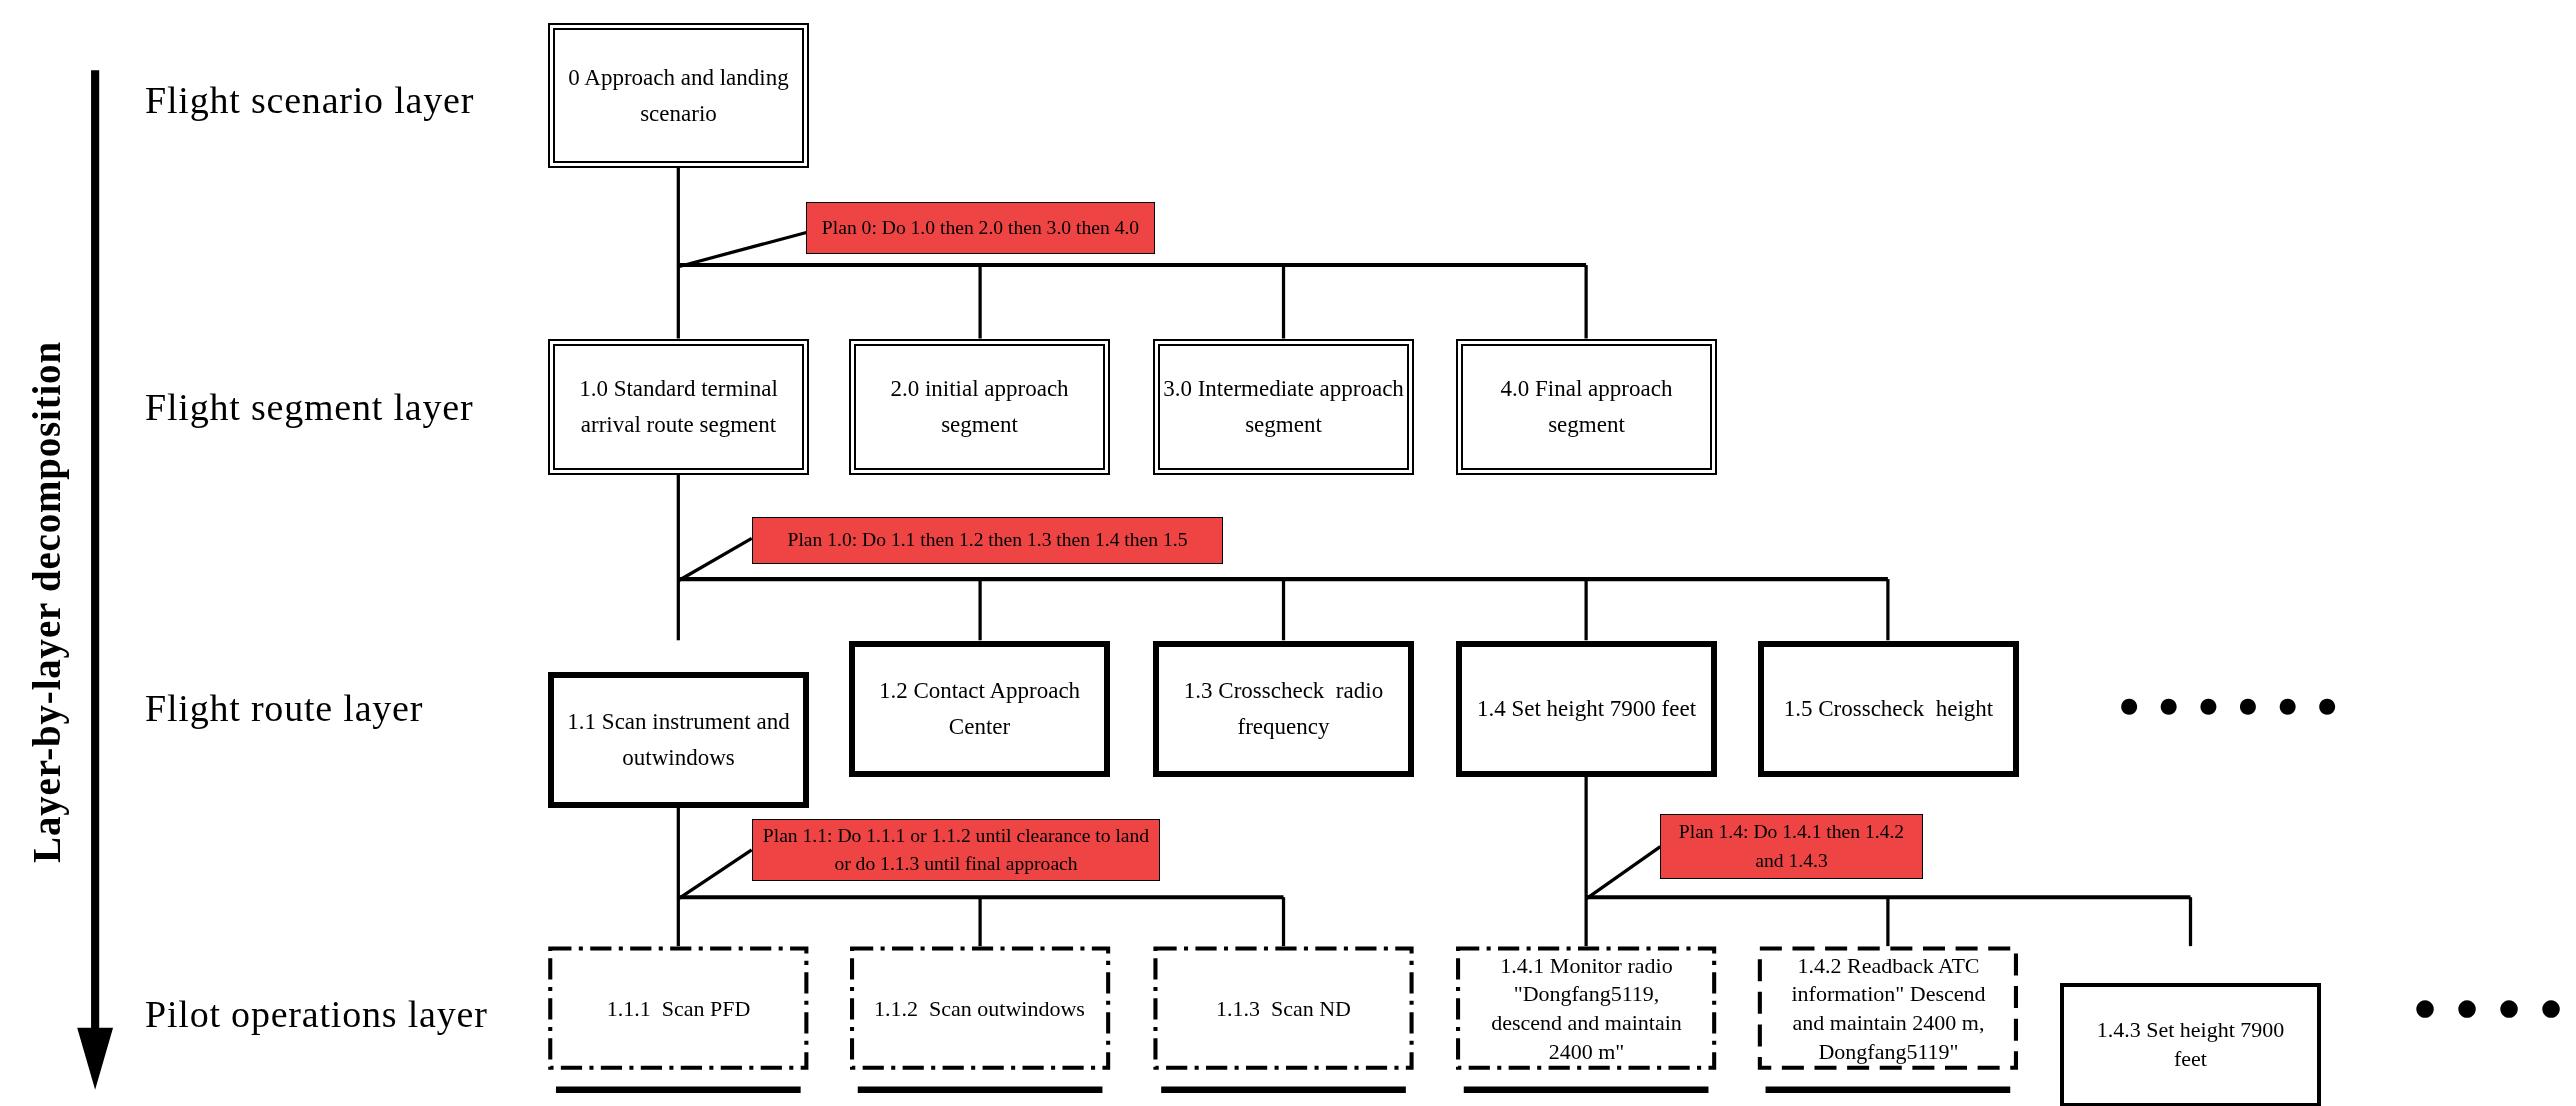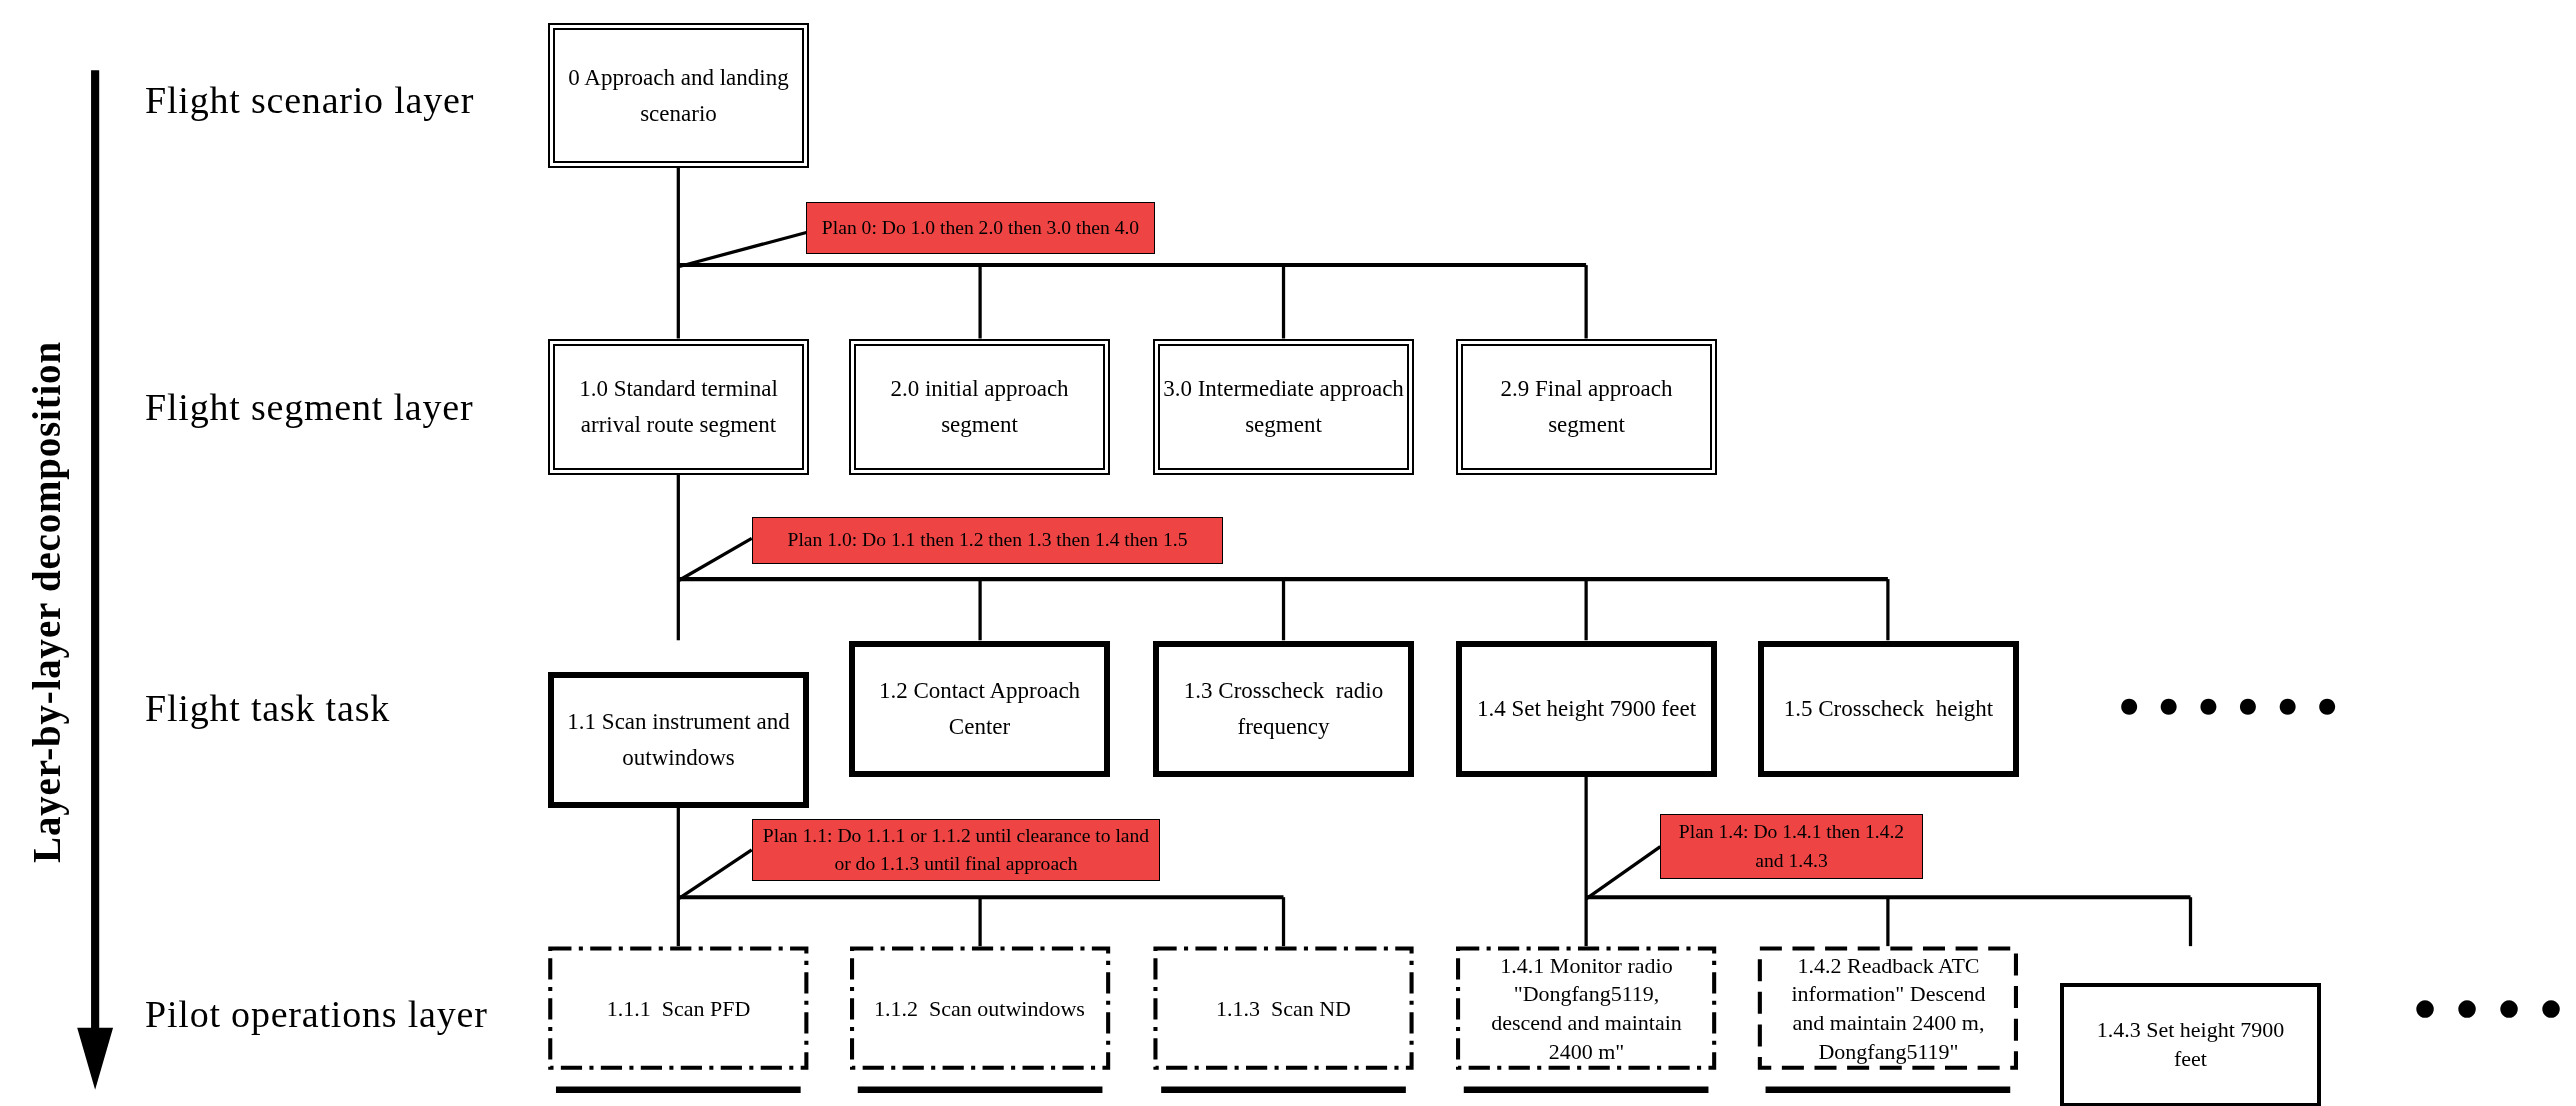--- a/index.html
+++ b/index.html
@@ -114,31 +114,31 @@
         <path d="M2164 1336 H2464"></path>
         <path d="M2535 1334 H2835" stroke-width="4"></path>
       </g>
     </g>
   </svg>
 
   <div class="axis-label">Layer-by-layer decomposition</div>
 
   <div class="layer-label" style="top:73px">Flight scenario layer</div>
   <div class="layer-label" style="top:380px">Flight segment layer</div>
-  <div class="layer-label" style="top:681px">Flight task task</div>
+  <div class="layer-label" style="top:681px">Flight route layer</div>
   <div class="layer-label" style="top:987px">Pilot operations layer</div>
 
   <div class="node b-double" style="left:548px; top:23px; width:261px; height:145px">0 Approach and landing scenario</div>
 
   <div class="plan" style="left:806px; top:202px; width:349px; height:52px">Plan 0: Do 1.0 then 2.0 then 3.0 then 4.0</div>
 
   <div class="node b-double" style="left:548px; top:339px; width:261px; height:136px">1.0 Standard terminal arrival route segment</div>
   <div class="node b-double" style="left:849px; top:339px; width:261px; height:136px">2.0 initial approach segment</div>
   <div class="node b-double" style="left:1153px; top:339px; width:261px; height:136px">3.0 Intermediate approach segment</div>
-  <div class="node b-double" style="left:1456px; top:339px; width:261px; height:136px">2.9 Final approach segment</div>
+  <div class="node b-double" style="left:1456px; top:339px; width:261px; height:136px">4.0 Final approach segment</div>
 
   <div class="plan" style="left:752px; top:517px; width:471px; height:47px">Plan 1.0: Do 1.1 then 1.2 then 1.3 then 1.4 then 1.5</div>
 
   <div class="node b-thick" style="left:548px; top:672px; width:261px; height:136px">1.1 Scan instrument and outwindows</div>
   <div class="node b-thick" style="left:849px; top:641px; width:261px; height:136px">1.2 Contact Approach Center</div>
   <div class="node b-thick" style="left:1153px; top:641px; width:261px; height:136px">1.3 Crosscheck  radio frequency</div>
   <div class="node b-thick" style="left:1456px; top:641px; width:261px; height:136px">1.4 Set height 7900 feet</div>
   <div class="node b-thick" style="left:1758px; top:641px; width:261px; height:136px">1.5 Crosscheck  height</div>
   <div class="dots dots-task">● ● ● ● ● ●</div>
 

